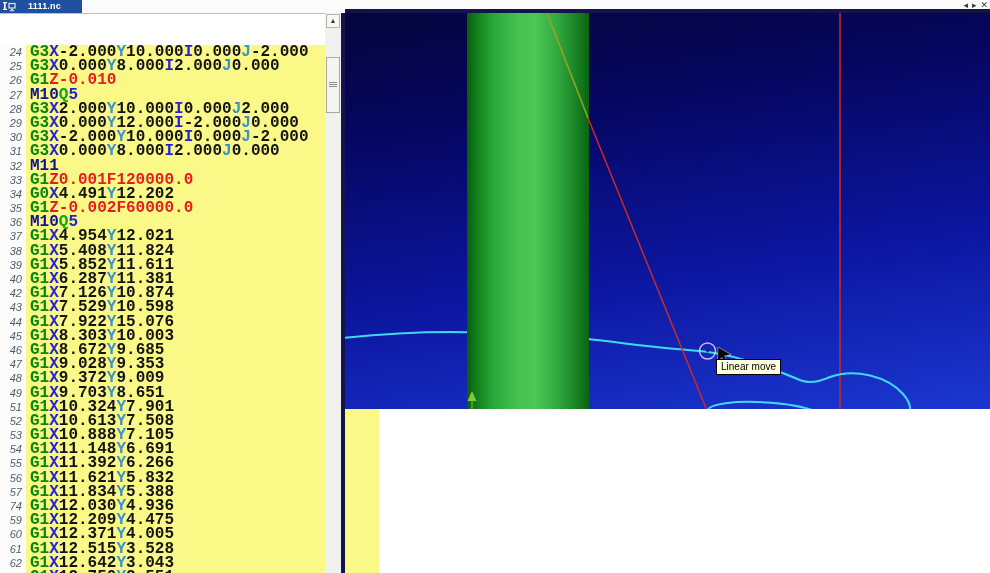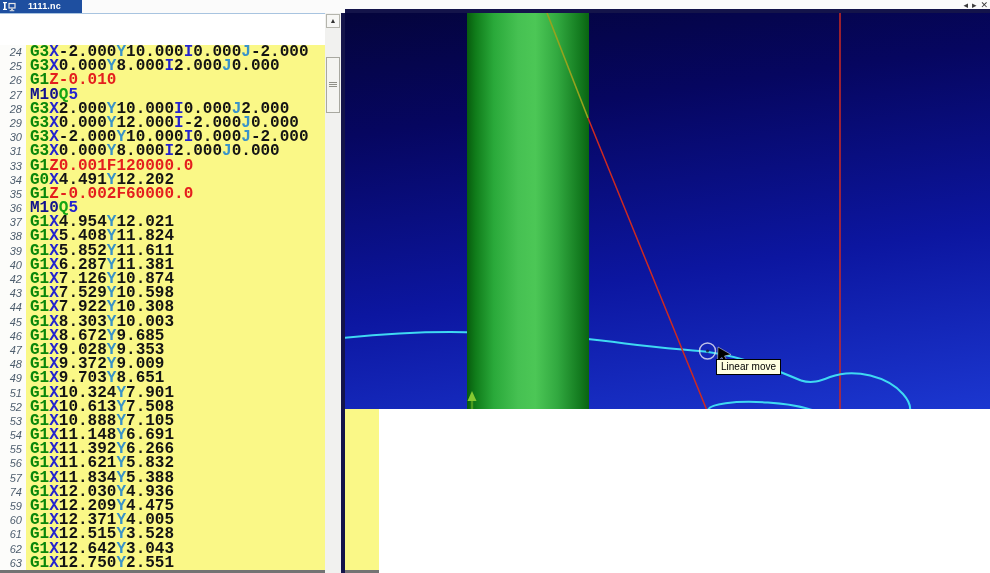--- a/index.html
+++ b/index.html
@@ -80,31 +80,32 @@
 
   <div id="editor">
       <div class="cl"><span class="ln">24</span><span class="ct"><span class="tk-g">G3</span><span class="tk-x">X</span><span class="tk-n">-2.000</span><span class="tk-y">Y</span><span class="tk-n">10.000</span><span class="tk-x">I</span><span class="tk-n">0.000</span><span class="tk-y">J</span><span class="tk-n">-2.000</span></span></div>
       <div class="cl"><span class="ln">25</span><span class="ct"><span class="tk-g">G3</span><span class="tk-x">X</span><span class="tk-n">0.000</span><span class="tk-y">Y</span><span class="tk-n">8.000</span><span class="tk-x">I</span><span class="tk-n">2.000</span><span class="tk-y">J</span><span class="tk-n">0.000</span></span></div>
       <div class="cl"><span class="ln">26</span><span class="ct"><span class="tk-g">G1</span><span class="tk-r">Z-0.010</span></span></div>
       <div class="cl"><span class="ln">27</span><span class="ct"><span class="tk-m">M10</span><span class="tk-q">Q</span><span class="tk-b">5</span></span></div>
       <div class="cl"><span class="ln">28</span><span class="ct"><span class="tk-g">G3</span><span class="tk-x">X</span><span class="tk-n">2.000</span><span class="tk-y">Y</span><span class="tk-n">10.000</span><span class="tk-x">I</span><span class="tk-n">0.000</span><span class="tk-y">J</span><span class="tk-n">2.000</span></span></div>
       <div class="cl"><span class="ln">29</span><span class="ct"><span class="tk-g">G3</span><span class="tk-x">X</span><span class="tk-n">0.000</span><span class="tk-y">Y</span><span class="tk-n">12.000</span><span class="tk-x">I</span><span class="tk-n">-2.000</span><span class="tk-y">J</span><span class="tk-n">0.000</span></span></div>
       <div class="cl"><span class="ln">30</span><span class="ct"><span class="tk-g">G3</span><span class="tk-x">X</span><span class="tk-n">-2.000</span><span class="tk-y">Y</span><span class="tk-n">10.000</span><span class="tk-x">I</span><span class="tk-n">0.000</span><span class="tk-y">J</span><span class="tk-n">-2.000</span></span></div>
       <div class="cl"><span class="ln">31</span><span class="ct"><span class="tk-g">G3</span><span class="tk-x">X</span><span class="tk-n">0.000</span><span class="tk-y">Y</span><span class="tk-n">8.000</span><span class="tk-x">I</span><span class="tk-n">2.000</span><span class="tk-y">J</span><span class="tk-n">0.000</span></span></div>
+      <div class="cl"><span class="ln">32</span><span class="ct"><span class="tk-m">M11</span></span></div>
       <div class="cl"><span class="ln">33</span><span class="ct"><span class="tk-g">G1</span><span class="tk-r">Z0.001F120000.0</span></span></div>
       <div class="cl"><span class="ln">34</span><span class="ct"><span class="tk-g">G0</span><span class="tk-x">X</span><span class="tk-n">4.491</span><span class="tk-y">Y</span><span class="tk-n">12.202</span></span></div>
       <div class="cl"><span class="ln">35</span><span class="ct"><span class="tk-g">G1</span><span class="tk-r">Z-0.002F60000.0</span></span></div>
       <div class="cl"><span class="ln">36</span><span class="ct"><span class="tk-m">M10</span><span class="tk-q">Q</span><span class="tk-b">5</span></span></div>
       <div class="cl"><span class="ln">37</span><span class="ct"><span class="tk-g">G1</span><span class="tk-x">X</span><span class="tk-n">4.954</span><span class="tk-y">Y</span><span class="tk-n">12.021</span></span></div>
       <div class="cl"><span class="ln">38</span><span class="ct"><span class="tk-g">G1</span><span class="tk-x">X</span><span class="tk-n">5.408</span><span class="tk-y">Y</span><span class="tk-n">11.824</span></span></div>
       <div class="cl"><span class="ln">39</span><span class="ct"><span class="tk-g">G1</span><span class="tk-x">X</span><span class="tk-n">5.852</span><span class="tk-y">Y</span><span class="tk-n">11.611</span></span></div>
       <div class="cl"><span class="ln">40</span><span class="ct"><span class="tk-g">G1</span><span class="tk-x">X</span><span class="tk-n">6.287</span><span class="tk-y">Y</span><span class="tk-n">11.381</span></span></div>
       <div class="cl"><span class="ln">42</span><span class="ct"><span class="tk-g">G1</span><span class="tk-x">X</span><span class="tk-n">7.126</span><span class="tk-y">Y</span><span class="tk-n">10.874</span></span></div>
       <div class="cl"><span class="ln">43</span><span class="ct"><span class="tk-g">G1</span><span class="tk-x">X</span><span class="tk-n">7.529</span><span class="tk-y">Y</span><span class="tk-n">10.598</span></span></div>
-      <div class="cl"><span class="ln">44</span><span class="ct"><span class="tk-g">G1</span><span class="tk-x">X</span><span class="tk-n">7.922</span><span class="tk-y">Y</span><span class="tk-n">10.308</span></span></div>
+      <div class="cl"><span class="ln">44</span><span class="ct"><span class="tk-g">G1</span><span class="tk-x">X</span><span class="tk-n">7.922</span><span class="tk-y">Y</span><span class="tk-n">15.076</span></span></div>
       <div class="cl"><span class="ln">45</span><span class="ct"><span class="tk-g">G1</span><span class="tk-x">X</span><span class="tk-n">8.303</span><span class="tk-y">Y</span><span class="tk-n">10.003</span></span></div>
       <div class="cl"><span class="ln">46</span><span class="ct"><span class="tk-g">G1</span><span class="tk-x">X</span><span class="tk-n">8.672</span><span class="tk-y">Y</span><span class="tk-n">9.685</span></span></div>
       <div class="cl"><span class="ln">47</span><span class="ct"><span class="tk-g">G1</span><span class="tk-x">X</span><span class="tk-n">9.028</span><span class="tk-y">Y</span><span class="tk-n">9.353</span></span></div>
       <div class="cl"><span class="ln">48</span><span class="ct"><span class="tk-g">G1</span><span class="tk-x">X</span><span class="tk-n">9.372</span><span class="tk-y">Y</span><span class="tk-n">9.009</span></span></div>
       <div class="cl"><span class="ln">49</span><span class="ct"><span class="tk-g">G1</span><span class="tk-x">X</span><span class="tk-n">9.703</span><span class="tk-y">Y</span><span class="tk-n">8.651</span></span></div>
       <div class="cl"><span class="ln">51</span><span class="ct"><span class="tk-g">G1</span><span class="tk-x">X</span><span class="tk-n">10.324</span><span class="tk-y">Y</span><span class="tk-n">7.901</span></span></div>
       <div class="cl"><span class="ln">52</span><span class="ct"><span class="tk-g">G1</span><span class="tk-x">X</span><span class="tk-n">10.613</span><span class="tk-y">Y</span><span class="tk-n">7.508</span></span></div>
       <div class="cl"><span class="ln">53</span><span class="ct"><span class="tk-g">G1</span><span class="tk-x">X</span><span class="tk-n">10.888</span><span class="tk-y">Y</span><span class="tk-n">7.105</span></span></div>
       <div class="cl"><span class="ln">54</span><span class="ct"><span class="tk-g">G1</span><span class="tk-x">X</span><span class="tk-n">11.148</span><span class="tk-y">Y</span><span class="tk-n">6.691</span></span></div>
       <div class="cl"><span class="ln">55</span><span class="ct"><span class="tk-g">G1</span><span class="tk-x">X</span><span class="tk-n">11.392</span><span class="tk-y">Y</span><span class="tk-n">6.266</span></span></div>

